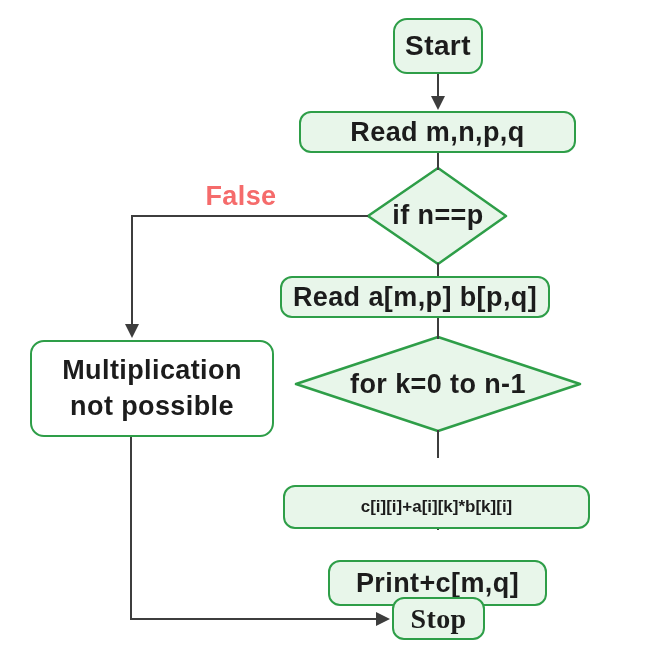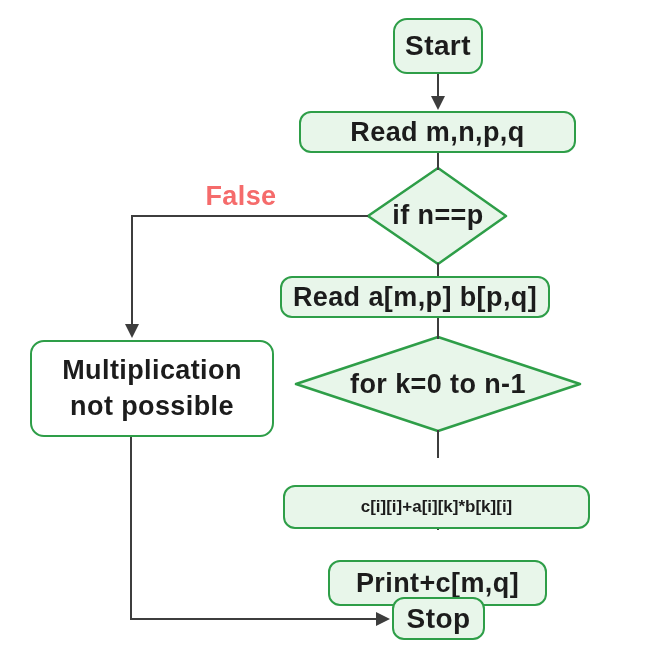--- a/index.html
+++ b/index.html
@@ -65,21 +65,21 @@
     color: var(--text);
     font-weight: 700;
     letter-spacing: 0.4px;
     white-space: nowrap;
   }
   #node-start  { left: 393px; top: 18px;  width: 90px;  height: 56px; border-radius: 14px; font-size: 28px; }
   #node-read-inputs { left: 299px; top: 111px; width: 277px; height: 42px; border-radius: 12px; font-size: 27px; }
   #node-read-matrices { left: 280px; top: 276px; width: 270px; height: 42px; border-radius: 12px; font-size: 27px; }
   #node-compute { left: 283px; top: 457px; width: 307px; height: 44px; border-radius: 12px; font-size: 17px; letter-spacing: 0; margin-top: 28px; }
   #node-print { left: 328px; top: 529px; width: 219px; height: 46px; border-radius: 12px; font-size: 27px; margin-top: 31px; }
-  #node-stop  { left: 392px; top: 597px; width: 93px;  height: 43px; border-radius: 12px; font-size: 28px; }
+  #node-stop  { left: 392px; top: 597px; width: 93px;  height: 43px; border-radius: 12px; font-size: 28px; font-family: Liberation Serif, serif; }
   #node-not-possible {
     left: 10px; top: 340px; width: 244px; height: 97px;
     border-radius: 14px; font-size: 27px; line-height: 1.3;
     background: var(--white-fill);
     white-space: normal;
     padding: 0 24px;
     margin-left: 20px;
   }
   #label-check { left: 368px; top: 168px; width: 140px; height: 94px; font-size: 27px; }
   #label-loop  { left: 296px; top: 337px; width: 284px; height: 94px; font-size: 27px; }

